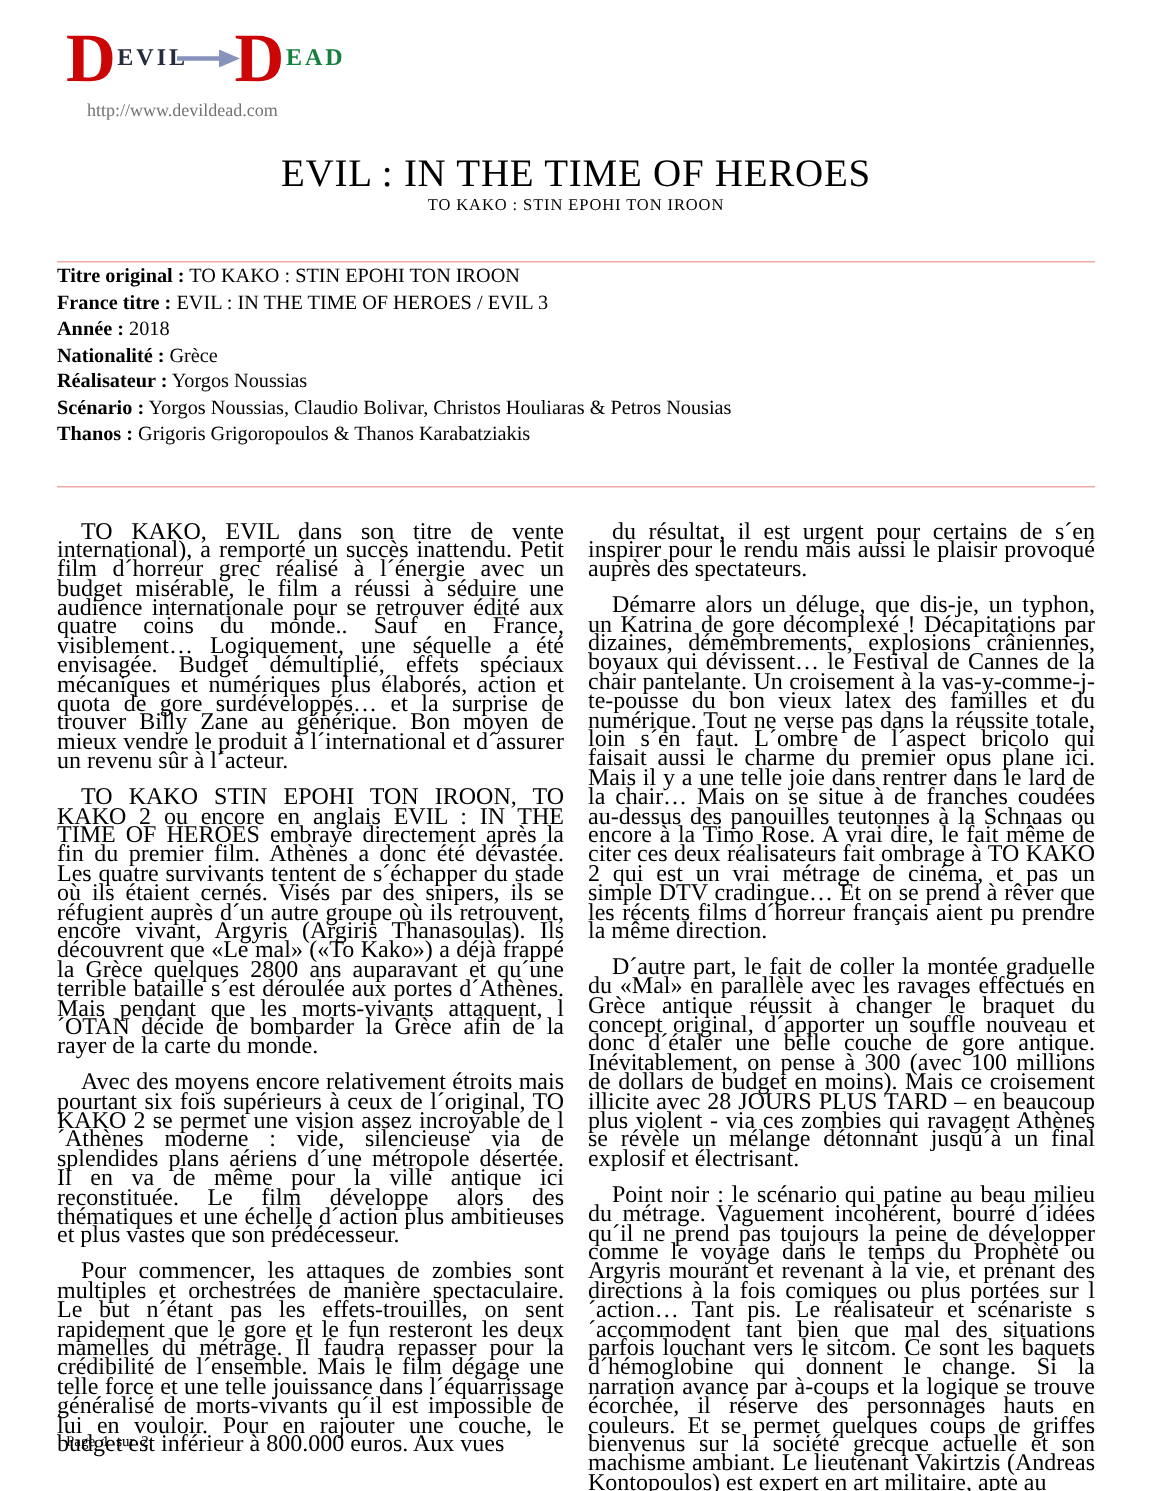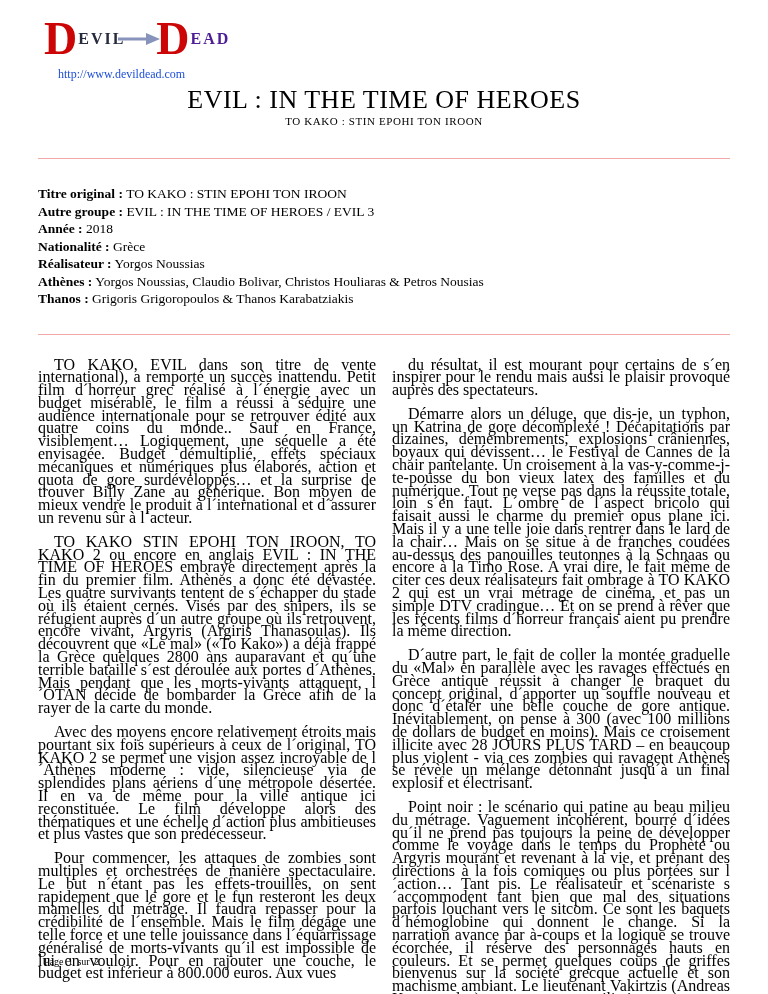--- a/index.html
+++ b/index.html
@@ -31,70 +31,70 @@
     color: #cc0606;
     font-family: "Liberation Serif", serif;
   }
   .logo-sm {
     font-size: 16px;
     font-weight: bold;
     letter-spacing: 2px;
     margin: 0 1px;
   }
   .logo-evil { color: #262b3d; }
-  .logo-ead  { color: #4c1d95; }
+  .logo-ead  { color: #15803d; }
   .logo-gap {
     display: inline-block;
     width: 30px;
     height: 44px;
     position: relative;
   }
   .logo-gap svg {
     position: absolute;
     left: -8px;
     top: 50%;
     transform: translateY(-50%);
     width: 42px;
     height: 12px;
   }
   .site-url {
     display: inline-block;
     margin: 0 0 0 20px;
     font-size: 12px;
-    color: #1d4ed8;
+    color: #737373;
     text-decoration: none;
     cursor: pointer;
   }
 
   
   .title {
     text-align: center;
     font-size: 26px;
     line-height: 28px;
-    margin-top: 4px;
+    margin-top: 20px;
     letter-spacing: 0.5px;
   }
   .subtitle {
     text-align: center;
     font-size: 11px;
     line-height: 13px;
     margin-top: 1px;
     letter-spacing: 0.6px;
   }
 
   .divider {
     border: none;
     border-top: 1px solid #f0a8a8;
     margin: 0;
   }
   .divider-1 { margin-top: 30px; }
   .divider-2 { margin-top: 26px; }
 
   
-  .meta { margin-top: 26px; font-size: 13.5px; line-height: 17.5px; }
+  .meta { font-size: 13.5px; line-height: 17.5px; }
   .meta-row { margin: 0; }
   .meta-label { font-weight: bold; }
 
   
   .columns {
     display: flex;
     gap: 16px;
     margin-top: 24px;
   }
   .col {
@@ -148,40 +148,40 @@
     </div>
 
     <div class="title">EVIL : IN THE TIME OF HEROES</div>
     <div class="subtitle">TO KAKO : STIN EPOHI TON IROON</div>
 
     <hr class="divider divider-1">
 
     
     <div class="meta">
       <p class="meta-row"><span class="meta-label">Titre original :</span> <span>TO KAKO : STIN EPOHI TON IROON</span></p>
-      <p class="meta-row"><span class="meta-label">Autre groupe :</span> <span>EVIL : IN THE TIME OF HEROES / EVIL 3</span></p>
+      <p class="meta-row"><span class="meta-label">France titre :</span> <span>EVIL : IN THE TIME OF HEROES / EVIL 3</span></p>
       <p class="meta-row"><span class="meta-label">Année :</span> <span>2018</span></p>
       <p class="meta-row"><span class="meta-label">Nationalité :</span> <span>Grèce</span></p>
       <p class="meta-row"><span class="meta-label">Réalisateur :</span> <span>Yorgos Noussias</span></p>
-      <p class="meta-row"><span class="meta-label">Athènes :</span> <span>Yorgos Noussias, Claudio Bolivar, Christos Houliaras &amp; Petros Nousias</span></p>
+      <p class="meta-row"><span class="meta-label">Scénario :</span> <span>Yorgos Noussias, Claudio Bolivar, Christos Houliaras &amp; Petros Nousias</span></p>
       <p class="meta-row"><span class="meta-label">Thanos :</span> <span>Grigoris Grigoropoulos &amp; Thanos Karabatziakis</span></p>
     </div>
 
     <hr class="divider divider-2">
 
     
     <div class="columns">
       <div class="col">
         <p>TO KAKO, EVIL dans son titre de vente international), a remporté un succès inattendu. Petit film d´horreur grec réalisé à l´énergie avec un budget misérable, le film a réussi à séduire une audience internationale pour se retrouver édité aux quatre coins du monde.. Sauf en France, visiblement… Logiquement, une séquelle a été envisagée. Budget démultiplié, effets spéciaux mécaniques et numériques plus élaborés, action et quota de gore surdéveloppés… et la surprise de trouver Billy Zane au générique. Bon moyen de mieux vendre le produit à l´international et d´assurer un revenu sûr à l´acteur.</p>
         <p>TO KAKO STIN EPOHI TON IROON, TO KAKO 2 ou encore en anglais EVIL : IN THE TIME OF HEROES embraye directement après la fin du premier film. Athènes a donc été dévastée. Les quatre survivants tentent de s´échapper du stade où ils étaient cernés. Visés par des snipers, ils se réfugient auprès d´un autre groupe où ils retrouvent, encore vivant, Argyris (Argiris Thanasoulas). Ils découvrent que «Le mal» («To Kako») a déjà frappé la Grèce quelques 2800 ans auparavant et qu´une terrible bataille s´est déroulée aux portes d´Athènes. Mais pendant que les morts-vivants attaquent, l´OTAN décide de bombarder la Grèce afin de la rayer de la carte du monde.</p>
         <p>Avec des moyens encore relativement étroits mais pourtant six fois supérieurs à ceux de l´original, TO KAKO 2 se permet une vision assez incroyable de l´Athènes moderne : vide, silencieuse via de splendides plans aériens d´une métropole désertée. Il en va de même pour la ville antique ici reconstituée. Le film développe alors des thématiques et une échelle d´action plus ambitieuses et plus vastes que son prédécesseur.</p>
         <p>Pour commencer, les attaques de zombies sont multiples et orchestrées de manière spectaculaire. Le but n´étant pas les effets-trouilles, on sent rapidement que le gore et le fun resteront les deux mamelles du métrage. Il faudra repasser pour la crédibilité de l´ensemble. Mais le film dégage une telle force et une telle jouissance dans l´équarrissage généralisé de morts-vivants qu´il est impossible de lui en vouloir. Pour en rajouter une couche, le budget est inférieur à 800.000 euros. Aux vues</p>
       </div>
       <div class="col">
-        <p>du résultat, il est mourant pour certains de s´en inspirer pour le rendu mais aussi le plaisir provoqué auprès des spectateurs.</p>
+        <p>du résultat, il est urgent pour certains de s´en inspirer pour le rendu mais aussi le plaisir provoqué auprès des spectateurs.</p>
         <p>Démarre alors un déluge, que dis-je, un typhon, un Katrina de gore décomplexé ! Décapitations par dizaines, démembrements, explosions crâniennes, boyaux qui dévissent… le Festival de Cannes de la chair pantelante. Un croisement à la vas-y-comme-j-te-pousse du bon vieux latex des familles et du numérique. Tout ne verse pas dans la réussite totale, loin s´en faut. L´ombre de l´aspect bricolo qui faisait aussi le charme du premier opus plane ici. Mais il y a une telle joie dans rentrer dans le lard de la chair… Mais on se situe à de franches coudées au-dessus des panouilles teutonnes à la Schnaas ou encore à la Timo Rose. A vrai dire, le fait même de citer ces deux réalisateurs fait ombrage à TO KAKO 2 qui est un vrai métrage de cinéma, et pas un simple DTV cradingue… Et on se prend à rêver que les récents films d´horreur français aient pu prendre la même direction.</p>
         <p>D´autre part, le fait de coller la montée graduelle du «Mal» en parallèle avec les ravages effectués en Grèce antique réussit à changer le braquet du concept original, d´apporter un souffle nouveau et donc d´étaler une belle couche de gore antique. Inévitablement, on pense à 300 (avec 100 millions de dollars de budget en moins). Mais ce croisement illicite avec 28 JOURS PLUS TARD – en beaucoup plus violent - via ces zombies qui ravagent Athènes se révèle un mélange détonnant jusqu´à un final explosif et électrisant.</p>
         <p>Point noir : le scénario qui patine au beau milieu du métrage. Vaguement incohérent, bourré d´idées qu´il ne prend pas toujours la peine de développer comme le voyage dans le temps du Prophète ou Argyris mourant et revenant à la vie, et prenant des directions à la fois comiques ou plus portées sur l´action… Tant pis. Le réalisateur et scénariste s´accommodent tant bien que mal des situations parfois louchant vers le sitcom. Ce sont les baquets d´hémoglobine qui donnent le change. Si la narration avance par à-coups et la logique se trouve écorchée, il réserve des personnages hauts en couleurs. Et se permet quelques coups de griffes bienvenus sur la société grecque actuelle et son machisme ambiant. Le lieutenant Vakirtzis (Andreas Kontopoulos) est expert en art militaire, apte au</p>
       </div>
     </div>
 
   </div>
 
   <div class="footer">
     <span class="footer-page">Page 1 sur 2</span>

